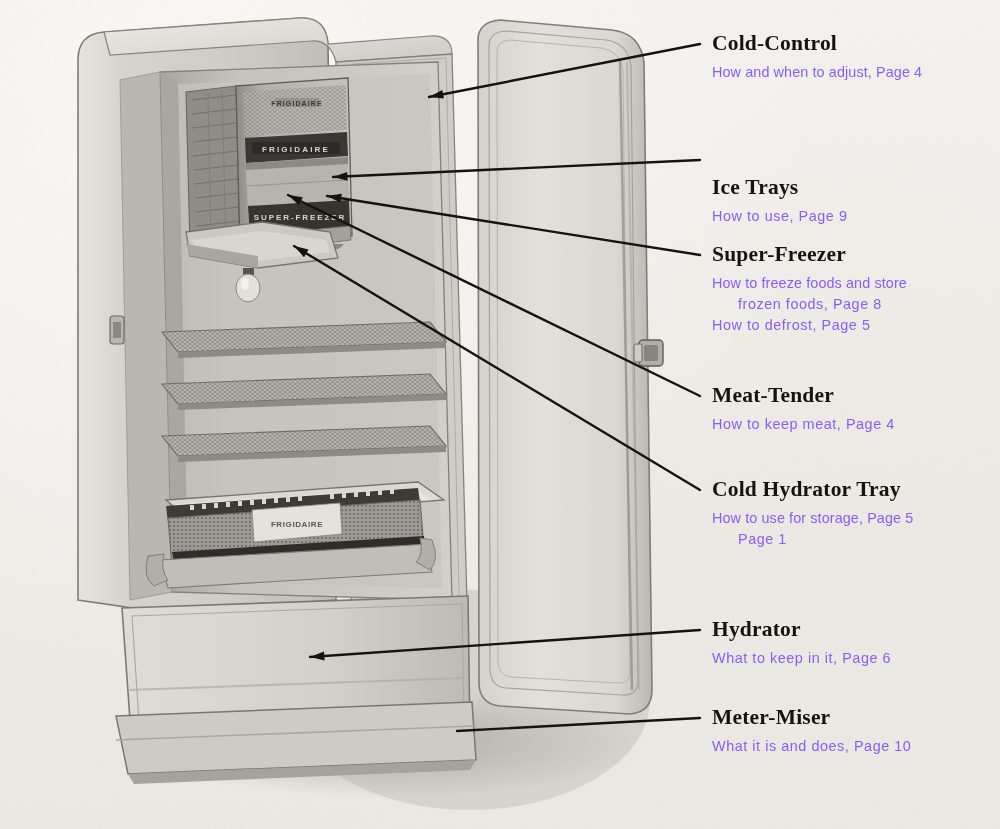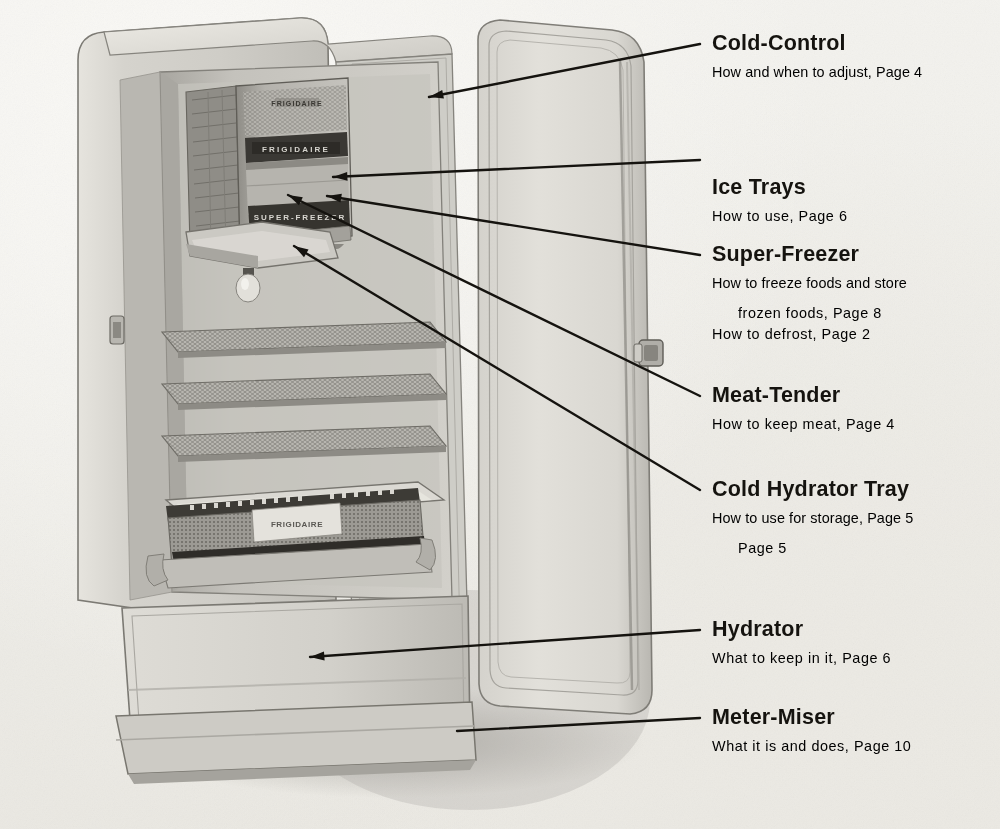--- a/index.html
+++ b/index.html
@@ -20,27 +20,27 @@
   }
   #noise{position:absolute;inset:0;opacity:.5;pointer-events:none;}
   #art{position:absolute;left:0;top:0;width:700px;height:829px;}
   #leaders{position:absolute;left:0;top:0;width:1000px;height:829px;pointer-events:none;}
 
   .callouts{position:absolute;left:712px;top:0;width:288px;height:829px;}
   .callout{position:absolute;left:0;width:288px;}
   .c-title{
     font-size:21.5px;font-weight:bold;color:#15130f;
     letter-spacing:.2px;line-height:1.05;margin:0 0 7px 0;
-    font-family:Liberation Sans, sans-serif;
+    font-family:Liberation Serif, serif;
   }
   .c-line{
-    font-size:14.4px;color:#000000;line-height:1.46;
+    font-size:14.4px;color:#8b5cf6;line-height:1.46;
     margin:0;white-space:nowrap;letter-spacing:.1px;
   }
-  .c-line.indent{padding-left:26px;margin-top:9px;}
+  .c-line.indent{padding-left:26px;}
   .c-line.wide{letter-spacing:.55px;}
 </style>
 </head>
 <body>
 
 <div id="page"></div>
 
 <svg id="noise" viewBox="0 0 1000 829" preserveAspectRatio="none">
   <defs>
     <filter id="grain">
@@ -296,36 +296,36 @@
     </g>
   </svg>
 
 <div class="callouts">
     <div class="callout" style="top: 32px;">
       <div class="c-title">Cold-Control</div>
       <div class="c-line">How and when to adjust, Page 4</div>
     </div>
     <div class="callout" style="top: 148px; margin-top: 28px;">
       <div class="c-title">Ice Trays</div>
-      <div class="c-line wide">How to use, Page 6</div>
+      <div class="c-line wide">How to use, Page 9</div>
     </div>
     <div class="callout" style="top: 243px;">
       <div class="c-title">Super-Freezer</div>
       <div class="c-line">How to freeze foods and store</div>
       <div class="c-line indent wide">frozen foods, Page 8</div>
-      <div class="c-line wide">How to defrost, Page 2</div>
+      <div class="c-line wide">How to defrost, Page 5</div>
     </div>
     <div class="callout" style="top: 384px;">
       <div class="c-title">Meat-Tender</div>
       <div class="c-line wide">How to keep meat, Page 4</div>
     </div>
     <div class="callout" style="top: 478px;">
       <div class="c-title">Cold Hydrator Tray</div>
       <div class="c-line">How to use for storage, Page 5</div>
-      <div class="c-line indent wide">Page 5</div>
+      <div class="c-line indent wide">Page 1</div>
     </div>
     <div class="callout" style="top: 618px;">
       <div class="c-title">Hydrator</div>
       <div class="c-line wide">What to keep in it, Page 6</div>
     </div>
     <div class="callout" style="top: 706px;">
       <div class="c-title">Meter-Miser</div>
       <div class="c-line wide">What it is and does, Page 10</div>
     </div>
   </div>

